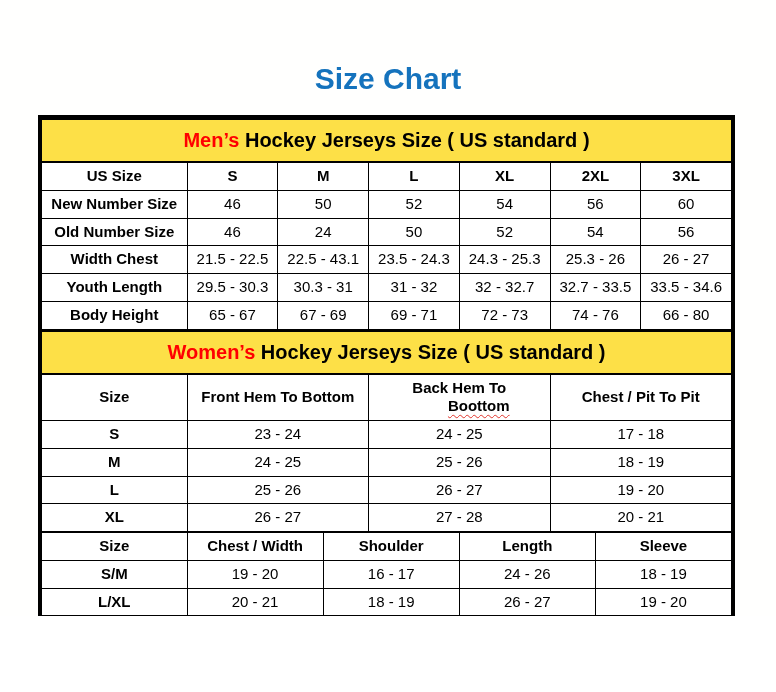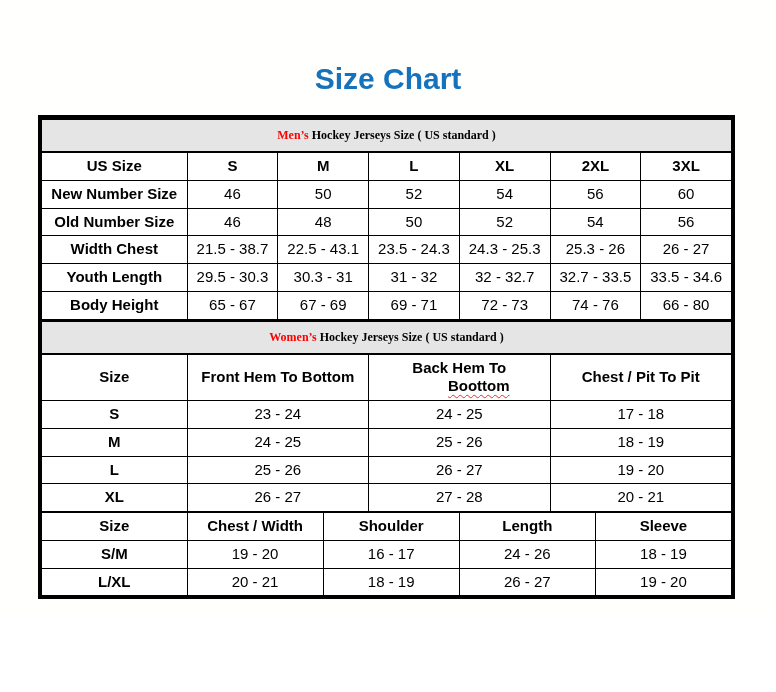--- a/index.html
+++ b/index.html
@@ -38,27 +38,26 @@
   td, th {
     border: 1px solid #000000;
     text-align: center;
     vertical-align: middle;
     font-size: 15px;
     color: #000000;
     padding: 4px 2px;
     line-height: 1.25;
   }
   td.section-header {
-    background: #e5e5e5;
+    background: #fde047;
     border-top: 2px solid #000000;
     border-bottom: 2px solid #000000;
     font-weight: bold;
-    font-size: 12px;
+    font-size: 20px;
     padding: 8px 2px;
-    font-family: Liberation Serif, serif;
   }
   .hl-red { color: #ff0000; font-weight: bold; }
   tr.col-head th { font-weight: bold; }
   td.row-label { font-weight: bold; }
   td.row-label-bold { font-weight: bold; }
   .squiggle {
     text-decoration-line: underline;
     text-decoration-style: wavy;
     text-decoration-color: #e0342b;
     text-decoration-thickness: 1px;
@@ -109,29 +108,29 @@
           <td>46</td>
           <td>50</td>
           <td>52</td>
           <td>54</td>
           <td>56</td>
           <td>60</td>
         </tr>
         <tr>
           <td class="row-label">Old Number Size</td>
           <td>46</td>
-          <td>48</td>
+          <td>24</td>
           <td>50</td>
           <td>52</td>
           <td>54</td>
           <td>56</td>
         </tr>
         <tr>
           <td class="row-label">Width Chest</td>
-          <td>21.5 - 38.7</td>
+          <td>21.5 - 22.5</td>
           <td>22.5 - 43.1</td>
           <td>23.5 - 24.3</td>
           <td>24.3 - 25.3</td>
           <td>25.3 - 26</td>
           <td>26 - 27</td>
         </tr>
         <tr>
           <td class="row-label">Youth Length</td>
           <td>29.5 - 30.3</td>
           <td>30.3 - 31</td>

